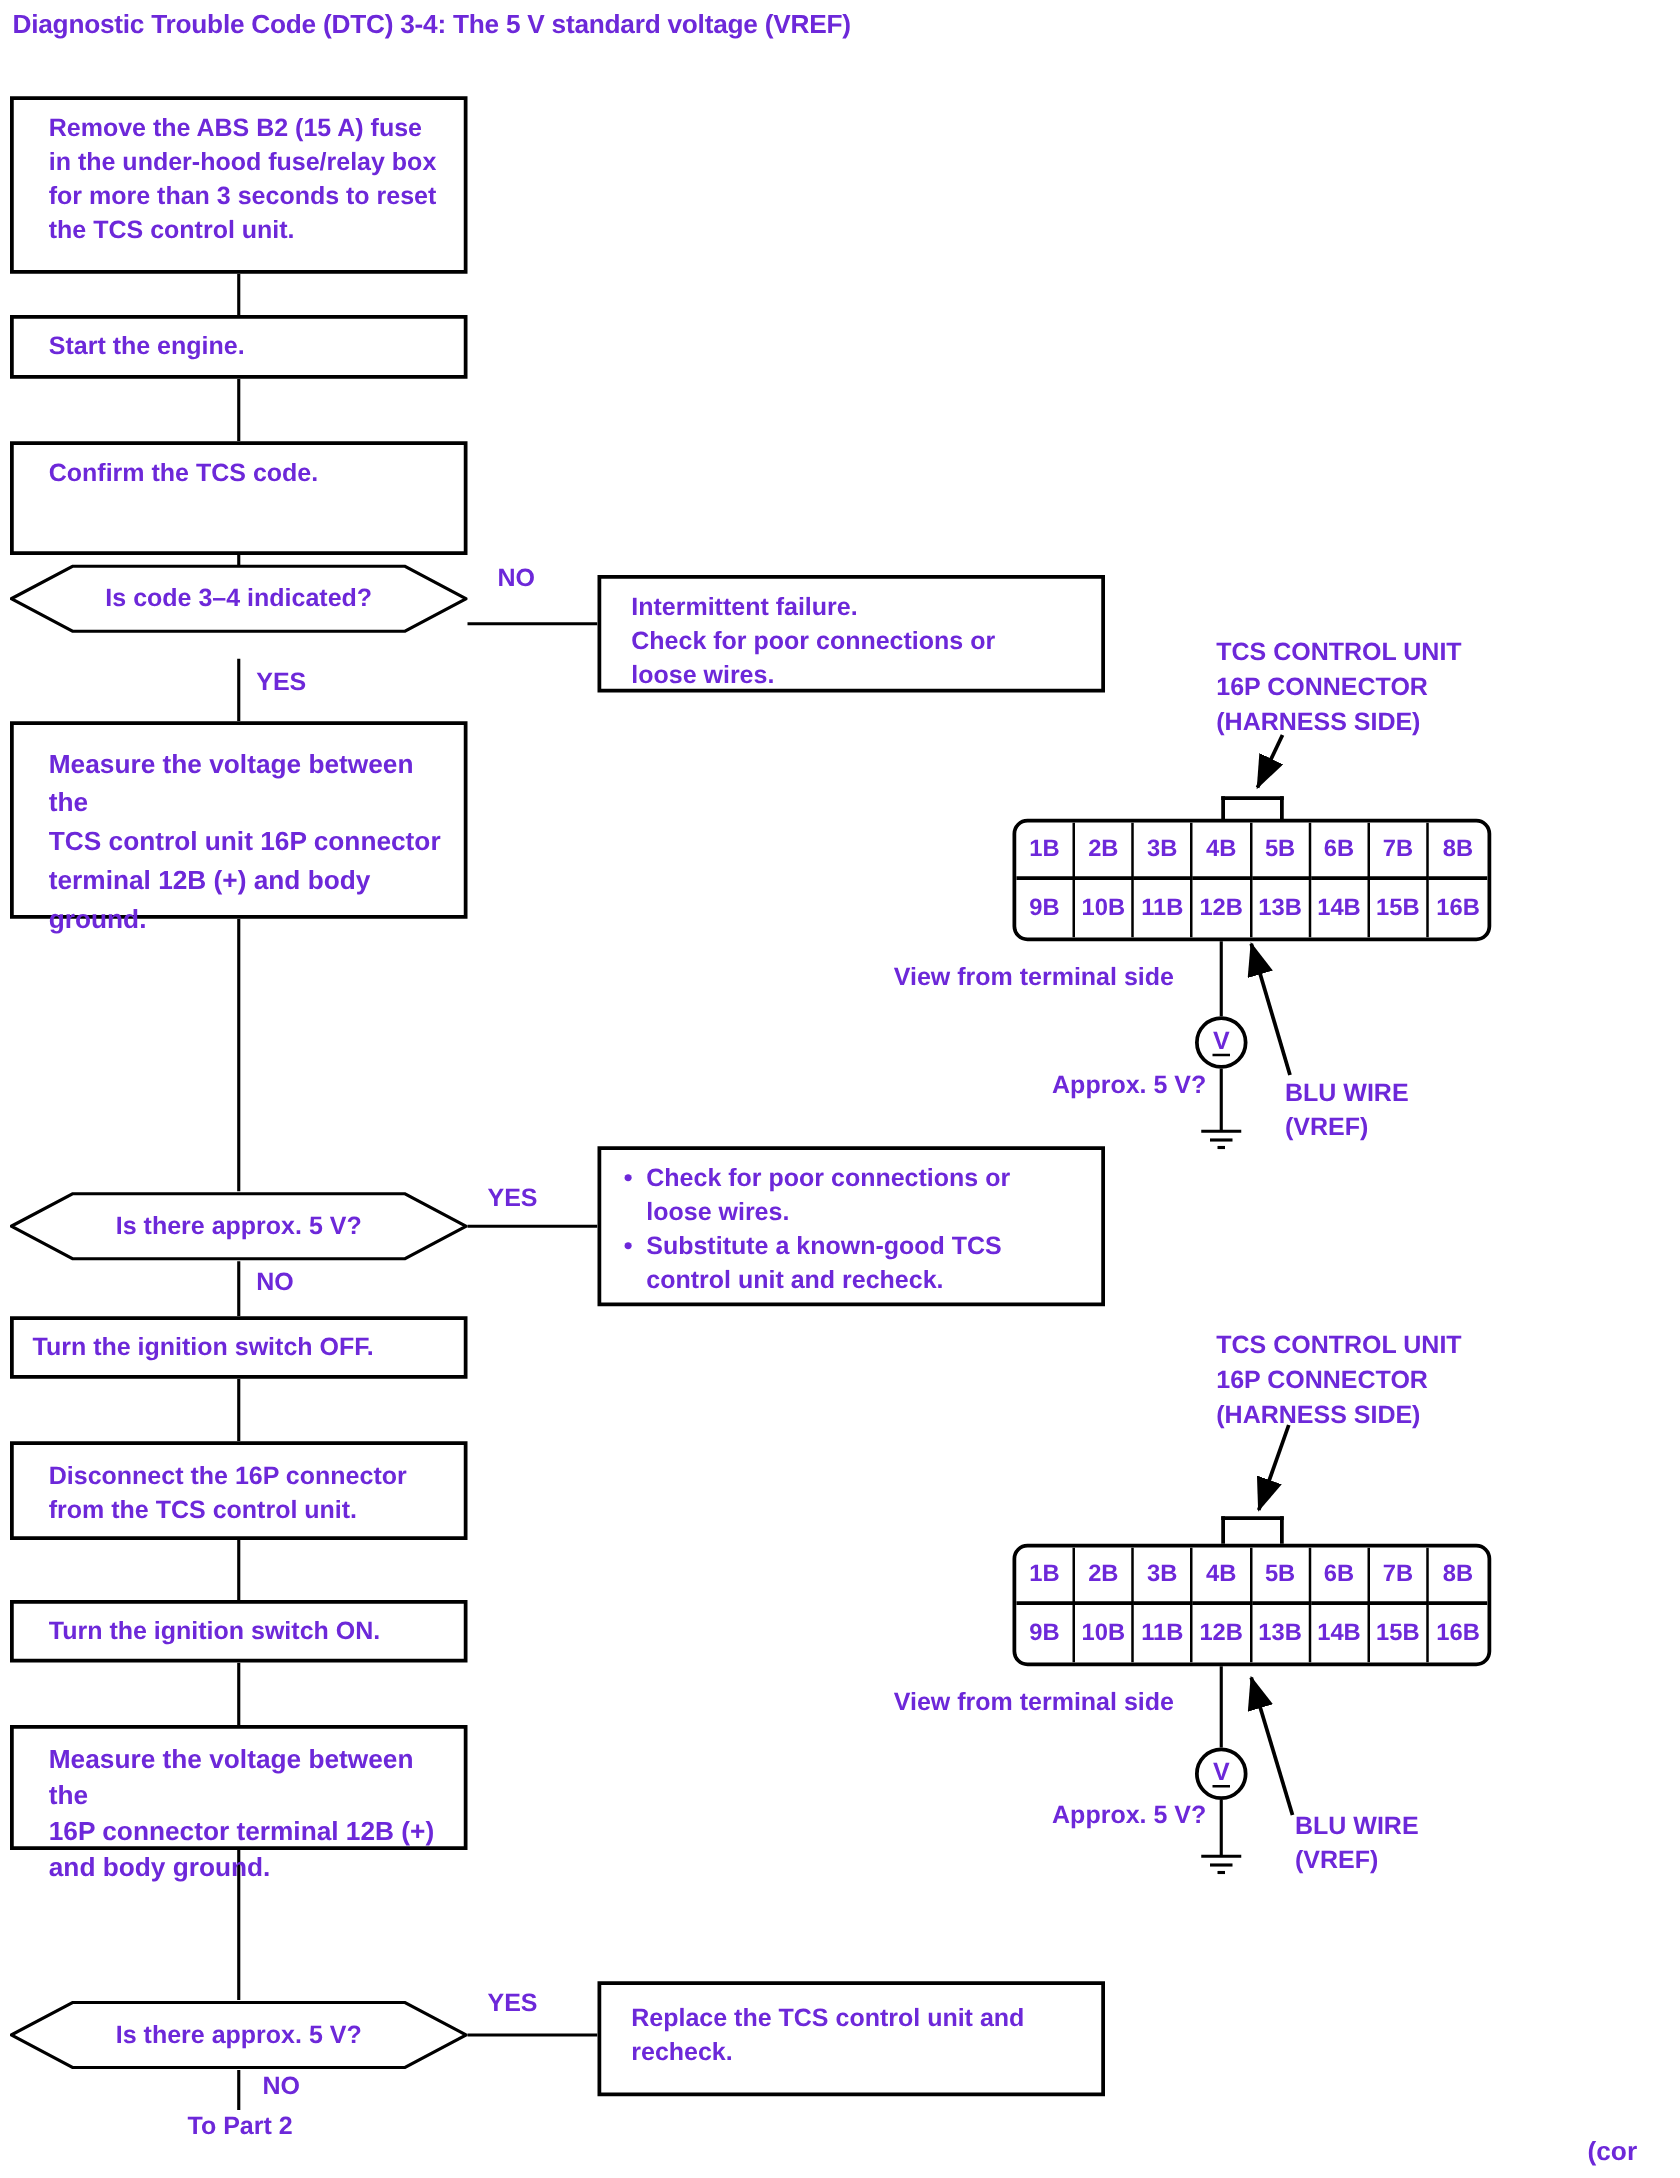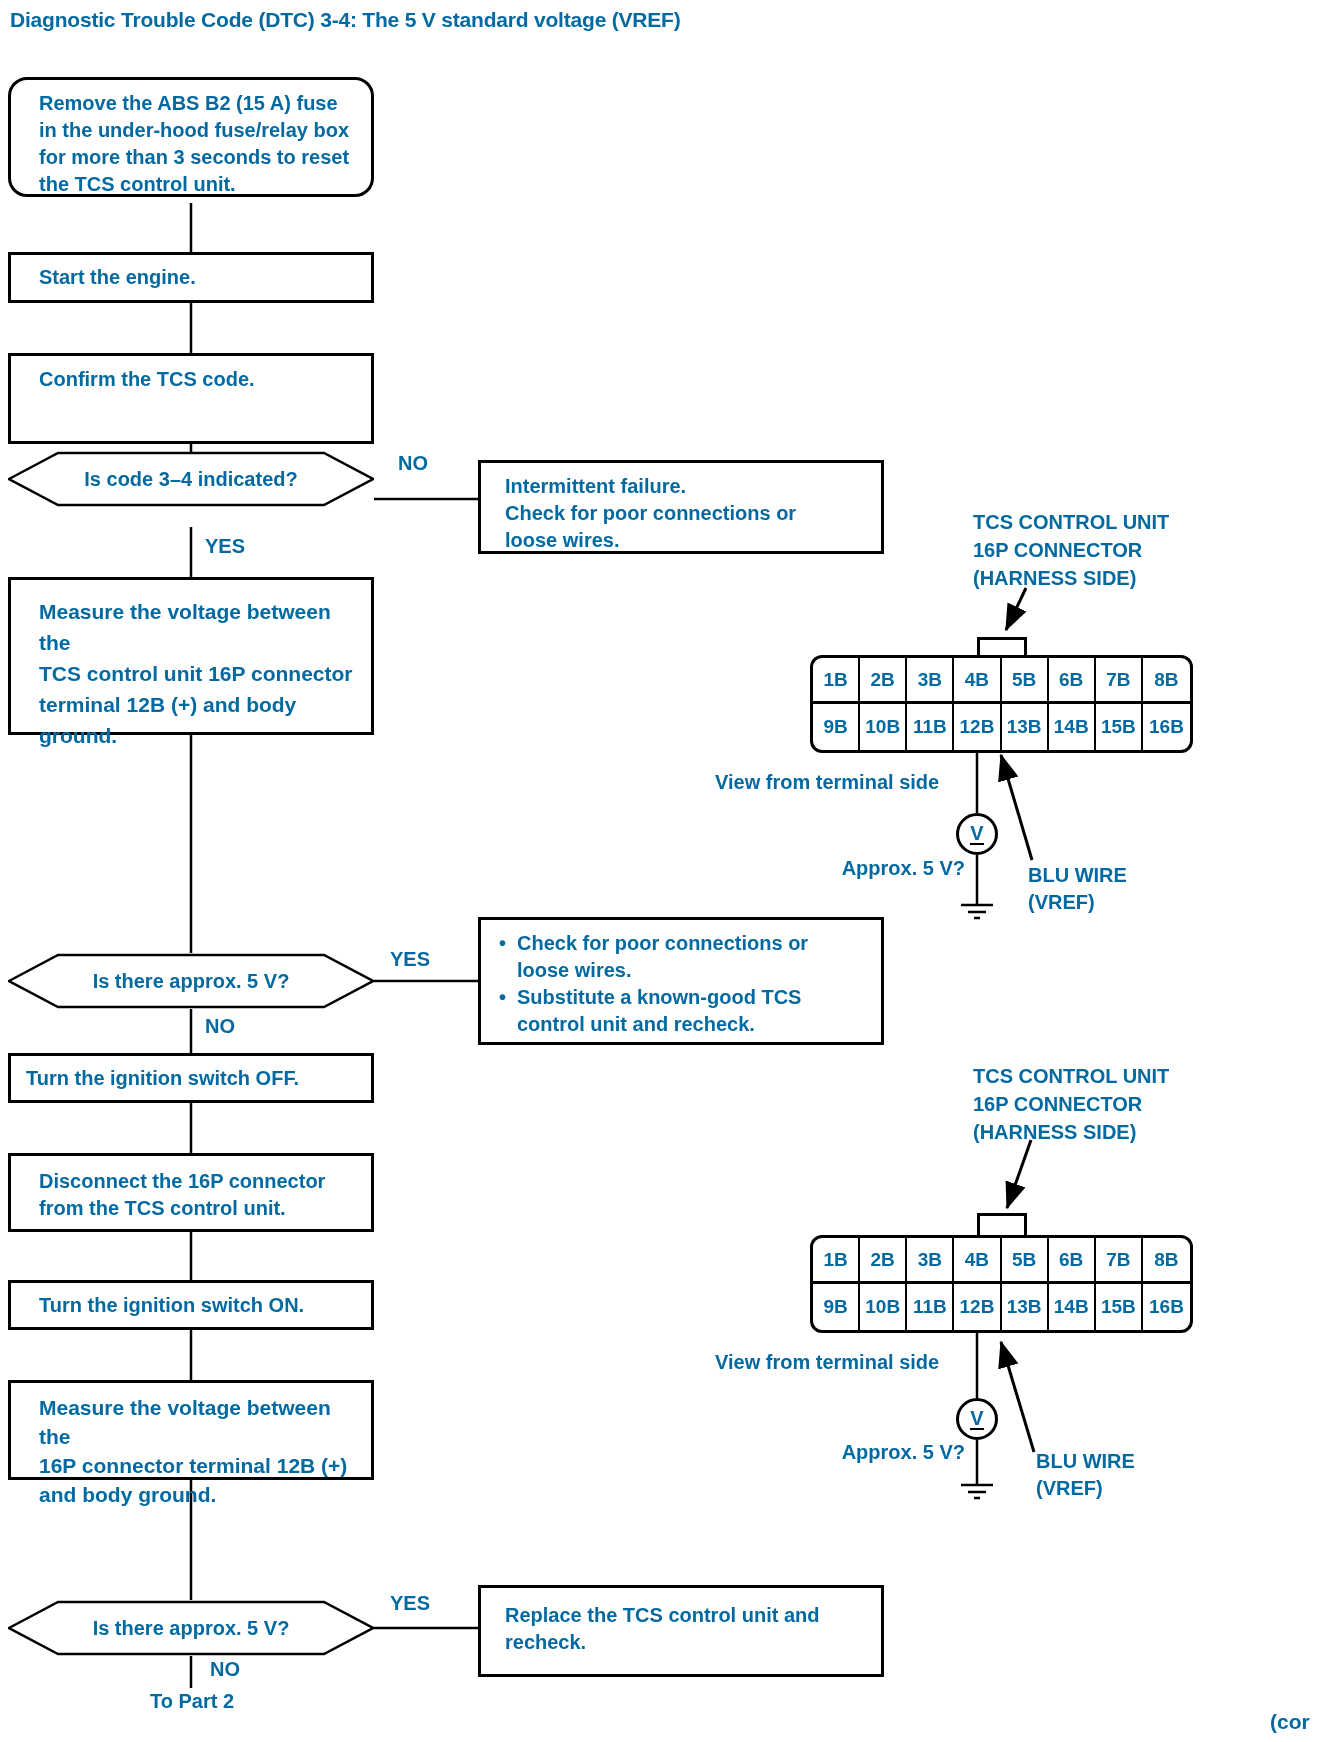--- a/index.html
+++ b/index.html
@@ -1,17 +1,17 @@
 <!DOCTYPE html>
 <html><head>
 <meta charset="utf-8">
 <style>
   html,body{margin:0;padding:0;background:#fff;}
   #page{position:relative;width:1344px;height:1742px;background:#fff;overflow:hidden;
-        font-family:"Liberation Sans",sans-serif;color:#0369a1;font-weight:bold;}
+        font-family:"Liberation Sans",sans-serif;color:#6d28d9;font-weight:bold;}
   .abs{position:absolute;}
   .pre{white-space:pre-line;}
   
   .pbox{position:absolute;border:3px solid #000;background:#fff;box-sizing:border-box;
         font-size:20px;line-height:27px;}
   .pbox .inner{padding:10px 12px 8px 28px;}
   .vcenter{display:flex;align-items:center;}
   
   .bbox{position:absolute;border:3px solid #000;background:#fff;box-sizing:border-box;
         font-size:20px;line-height:27px;}
@@ -99,21 +99,21 @@
       <g>
         <path d="M961 1485 H993"></path>
           <path d="M968 1492 H986"></path>
           <path d="M974 1498 H980"></path>
       </g>
     </g>
   </svg>
 
   <div class="abs layer" id="title">Diagnostic Trouble Code (DTC) 3-4: The 5 V standard voltage (VREF)</div>
 
-  <div class="pbox layer" style="left:8px;top:77px;width:366px;height:120px;border-radius:19px;">
+  <div class="pbox layer" style="left:8px;top:77px;width:366px;height:142px;">
     <div class="inner pre">Remove the ABS B2 (15 A) fuse
 in the under-hood fuse/relay box
 for more than 3 seconds to reset
 the TCS control unit.</div>
   </div>
 
   <div class="pbox layer" style="left:8px;top:353px;width:366px;height:91px;">
     <div class="inner">Confirm the TCS code.</div>
   </div>
 

